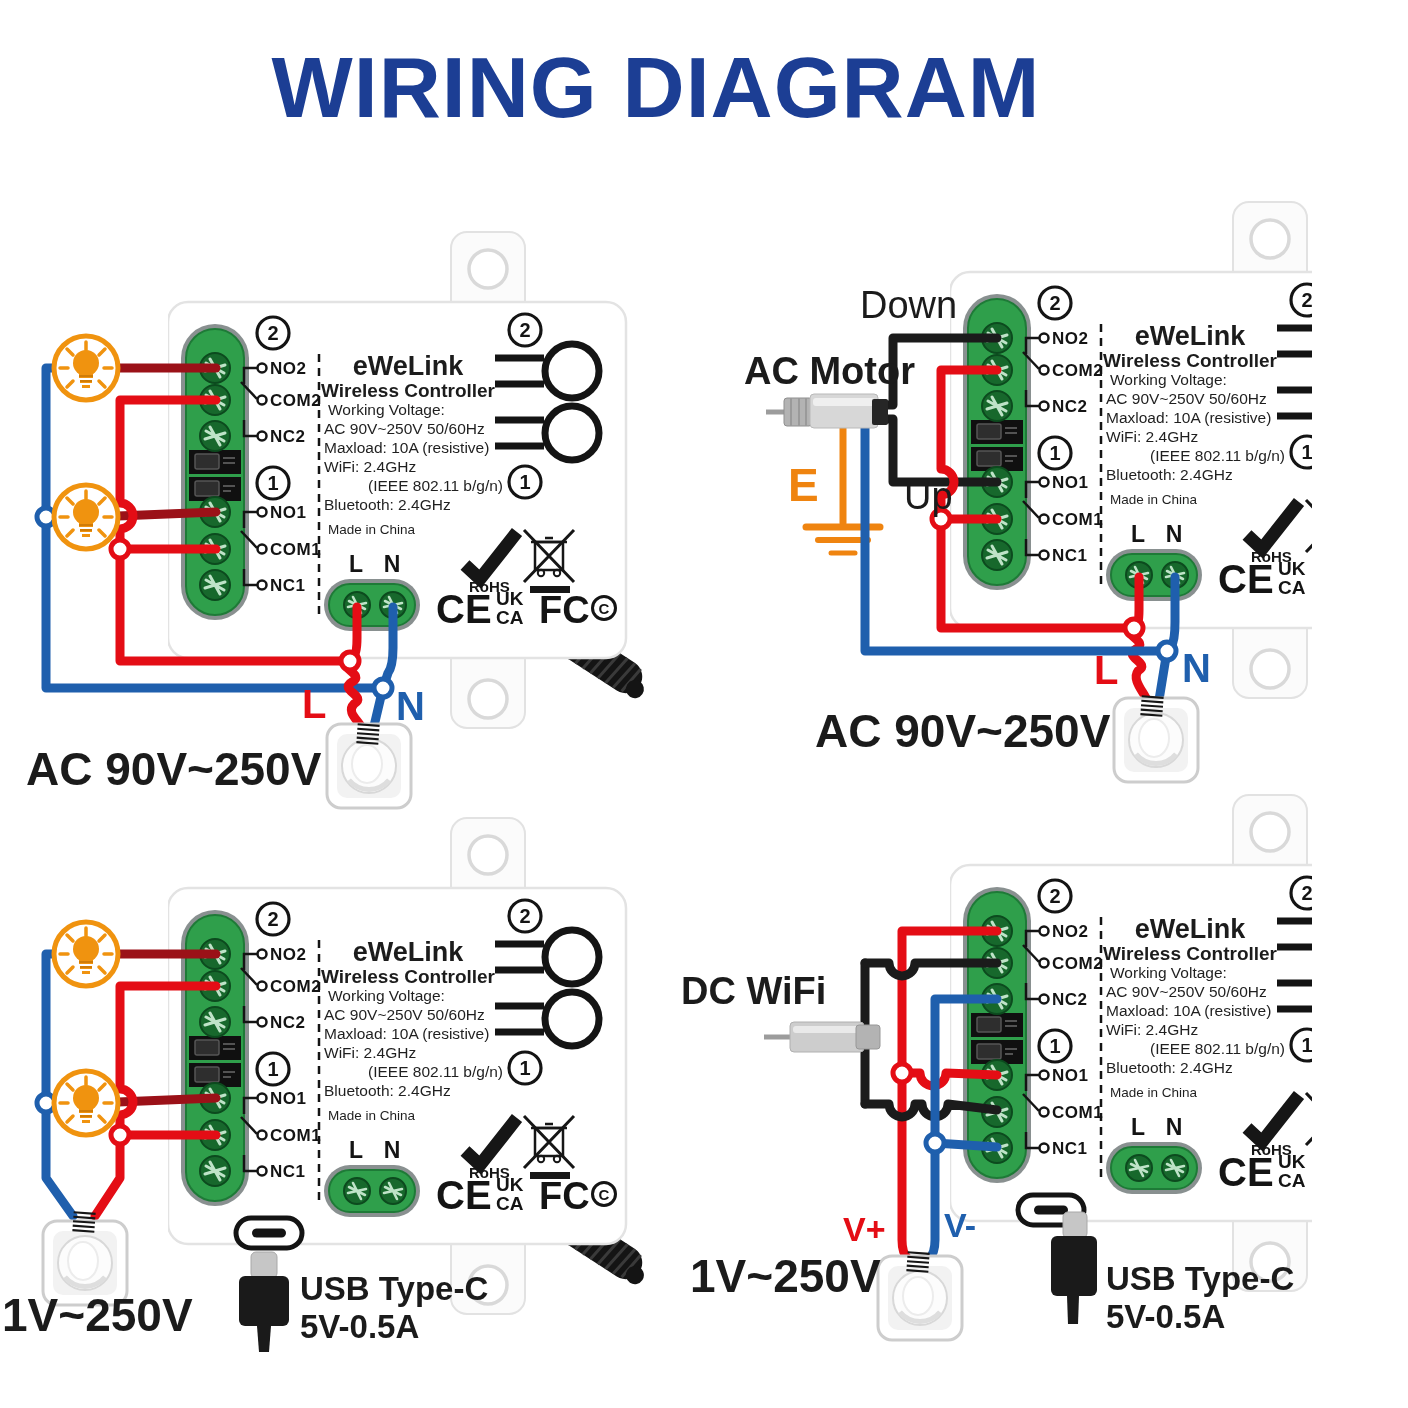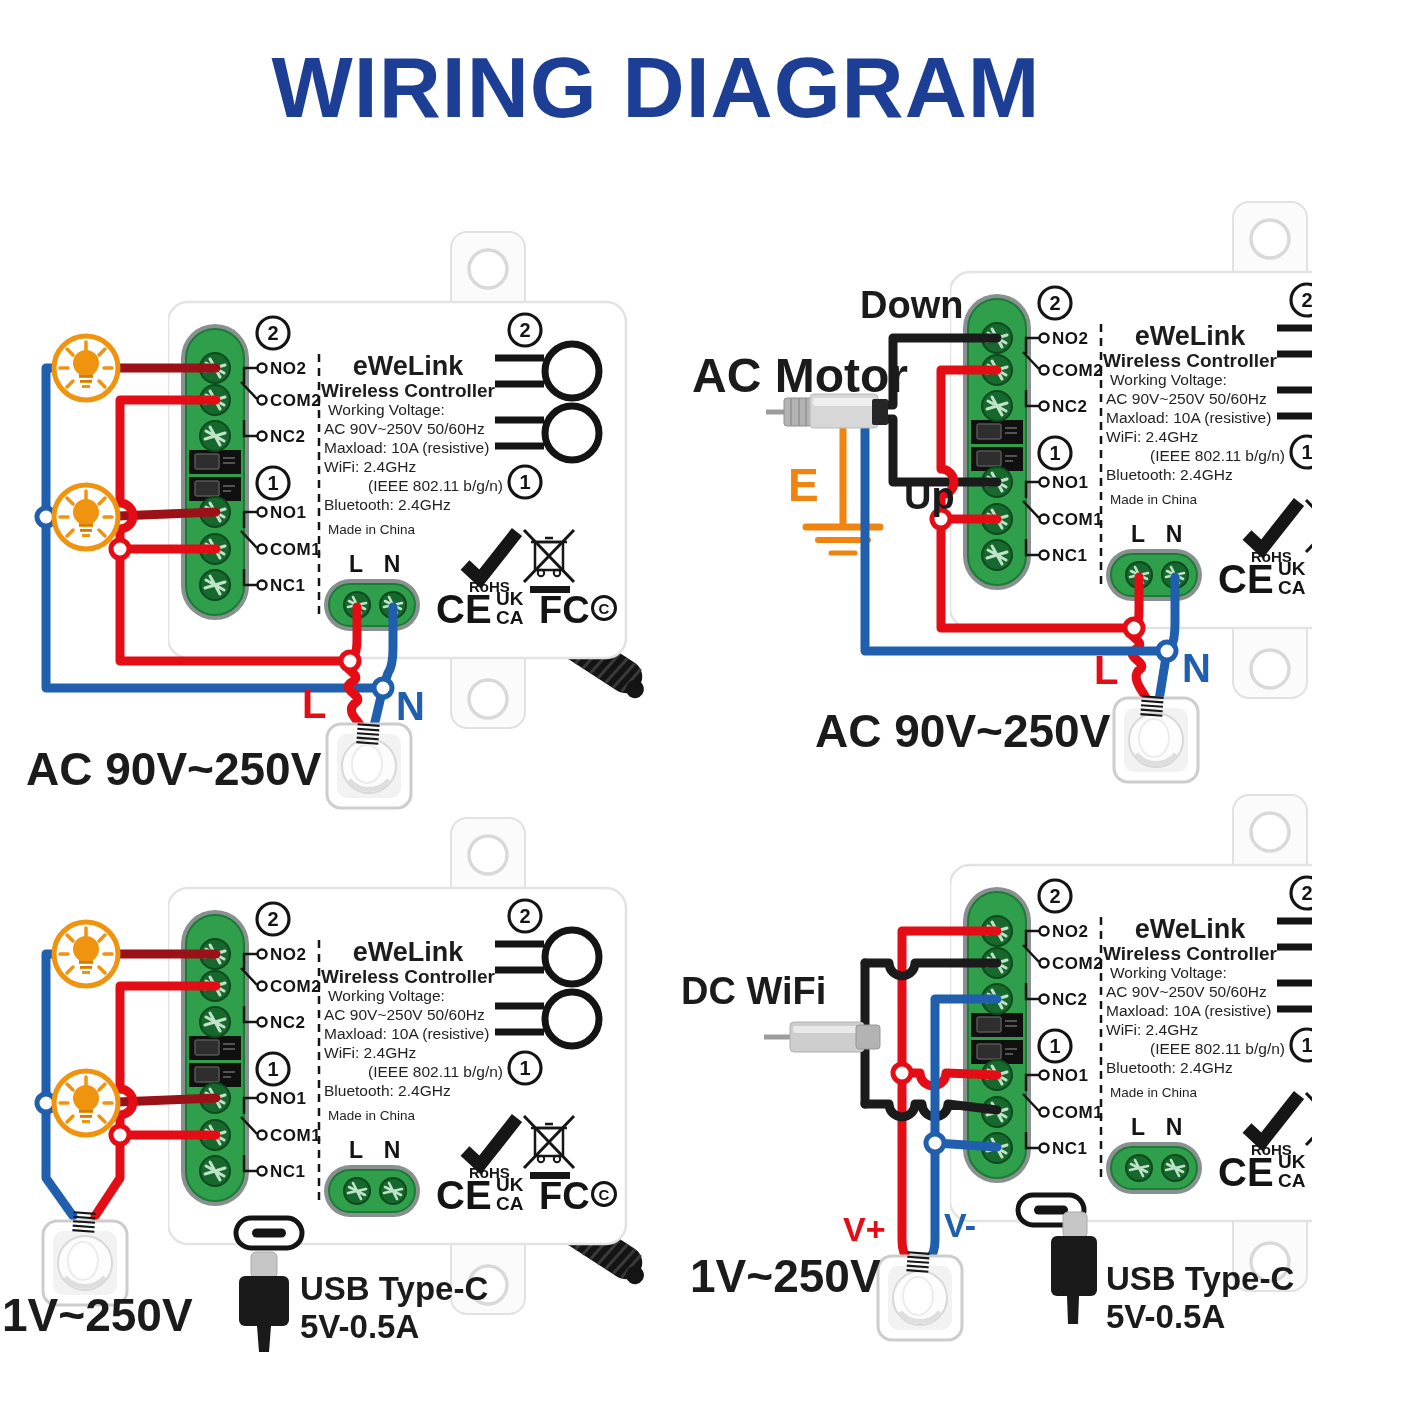--- a/index.html
+++ b/index.html
@@ -9,21 +9,21 @@
   html,body{margin:0;padding:0;background:#fff;}
   .page{position:relative;width:1312px;height:1408px;background:#fff;overflow:hidden;
         font-family:"Liberation Sans",sans-serif;}
   .title{position:absolute;top:38px;left:0;width:100%;margin:0;text-align:center;
          font-size:86px;font-weight:800;letter-spacing:1px;color:var(--title);z-index:2;}
   .device-slot{position:absolute;width:480px;height:540px;z-index:1;}
   .device-svg{width:480px;height:540px;display:block;}
   .overlay{position:absolute;left:0;top:0;width:1408px;height:1408px;z-index:3;pointer-events:none;}
   .lbl{position:absolute;z-index:4;white-space:nowrap;line-height:1;font-weight:700;color:#1b1b1b;}
   .lbl.red{color:var(--red);} .lbl.blue{color:var(--blue);} .lbl.orange{color:var(--orange);}
-  .lbl.semi{font-weight:700;}
+  .lbl.semi{font-weight:400;}
   
   .tab{fill:#fbfbfb;stroke:#e2e2e2;stroke-width:2;}
   .tab-hole{fill:#fff;stroke:#d9d9d9;stroke-width:3.5;}
   .dev-body{fill:#fff;stroke:#e3e3e3;stroke-width:2.5;}
   .coil{stroke:#3a3a3a;stroke-width:3;fill:none;}
   .screw circle{fill:#17682c;stroke:#0c4a1e;stroke-width:2;}
   .screw .star{stroke:#bfe3c8;stroke-width:3;stroke-linecap:round;fill:none;}
   .screw-sm circle{fill:#17682c;stroke:#0c4a1e;stroke-width:2;}
   .screw-sm .star{stroke:#bfe3c8;stroke-width:2.6;stroke-linecap:round;fill:none;}
   .contact{fill:#fff;stroke:#141414;stroke-width:2.5;}
@@ -797,21 +797,21 @@
         <path d="M1067,1296 h12 l-1,28 h-10 z" fill="#1a1a1a"></path>
       </g>
     </g>
   </svg>
 
   <div class="lbl" style="left:26px;top:746px;font-size:46px;">AC 90V~250V</div>
   <div class="lbl red" style="left:302px;top:684px;font-size:40px;">L</div>
   <div class="lbl blue" style="left:396px;top:686px;font-size:40px;">N</div>
 
   <div class="lbl semi" style="left:860px;top:286px;font-size:38px;">Down</div>
-  <div class="lbl" style="left:692px;top:352px;font-size:48px;text-align:center;">AC Motor</div>
+  <div class="lbl" style="left:744px;top:352px;font-size:38px;text-align:center;">AC Motor</div>
   <div class="lbl orange" style="left:788px;top:462px;font-size:46px;">E</div>
   <div class="lbl semi" style="left:904px;top:477px;font-size:38px;">Up</div>
   <div class="lbl red" style="left:1094px;top:650px;font-size:40px;">L</div>
   <div class="lbl blue" style="left:1182px;top:648px;font-size:40px;">N</div>
   <div class="lbl" style="left:815px;top:708px;font-size:46px;">AC 90V~250V</div>
 
   <div class="lbl" style="left:2px;top:1292px;font-size:46px;">1V~250V</div>
   <div class="lbl" style="left:300px;top:1272px;font-size:33px;">USB Type-C</div>
   <div class="lbl" style="left:300px;top:1310px;font-size:33px;">5V-0.5A</div>
 

